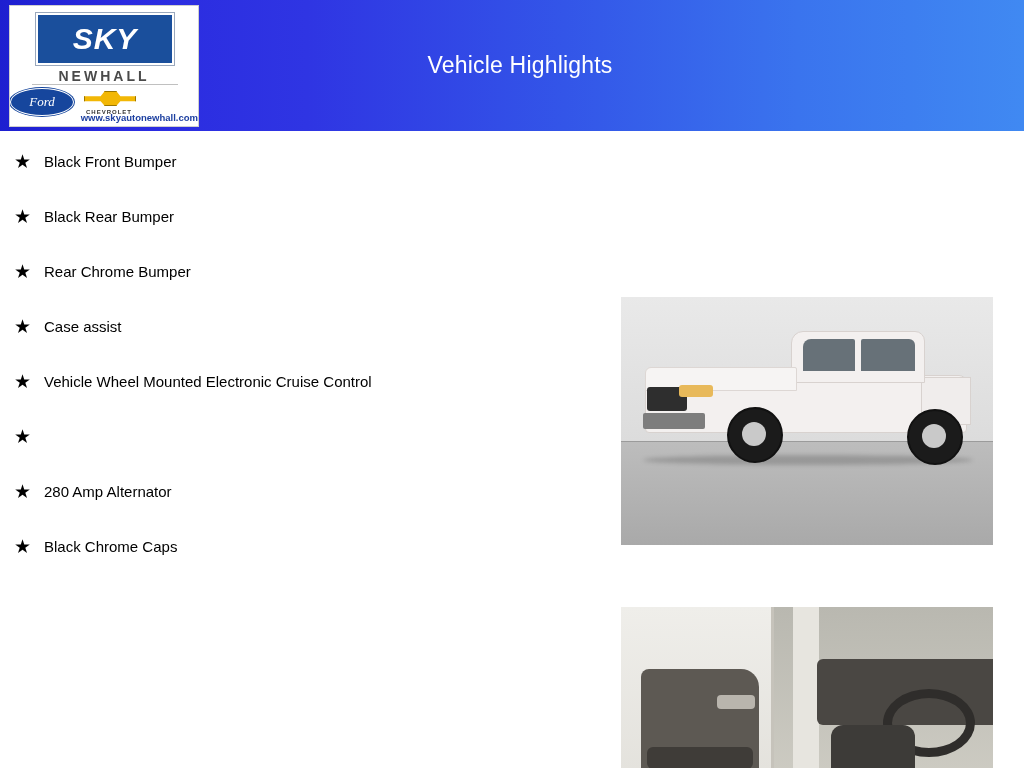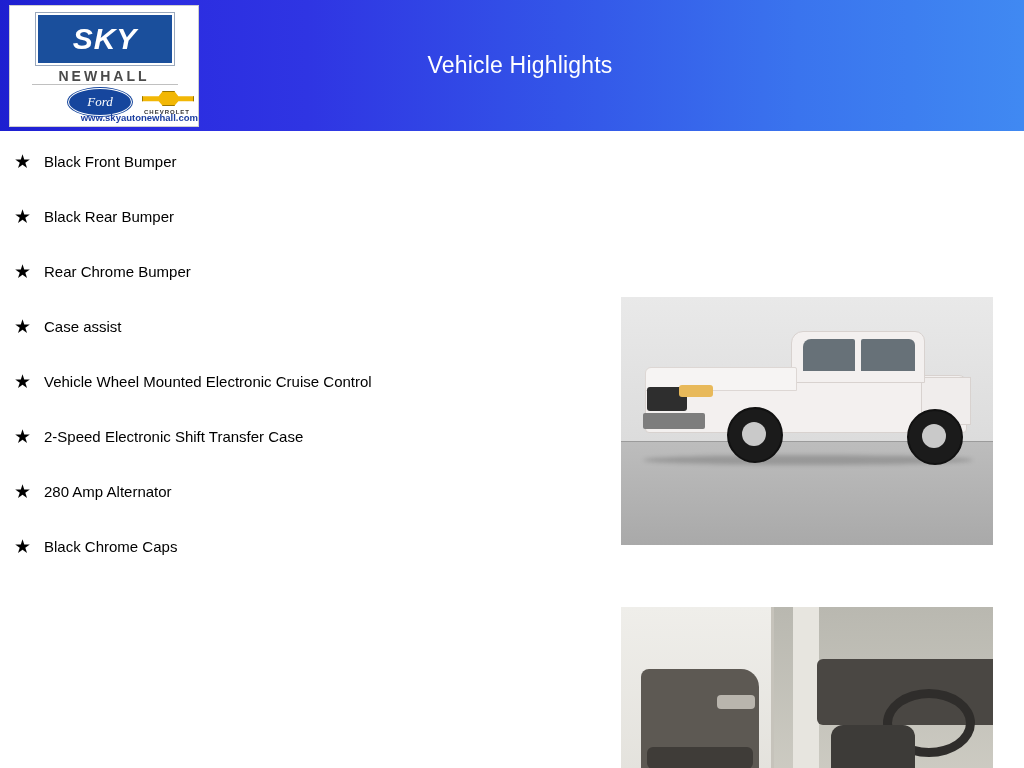--- a/index.html
+++ b/index.html
@@ -90,21 +90,21 @@
     width: 146px;
     height: 1px;
     background: #c0c0c0;
   }
   .logo-brands {
     position: absolute;
     left: 0;
     right: 0;
     top: 82px;
     display: flex;
-    justify-content: flex-end;
+    justify-content: flex-start;
     gap: 4px;
     align-items: center;
   }
   .brand-ford {
     width: 62px;
     height: 26px;
     background: #16469d;
     border: 1px solid #ffffff;
     border-radius: 50% / 50%;
     box-shadow: 0 0 0 1px #16469d;
@@ -405,21 +405,20 @@
         <div class="feature-label">Case assist</div>
       </div>
 
       <div class="feature">
         <div class="feature-bullet">★</div>
         <div class="feature-label">Vehicle Wheel Mounted Electronic Cruise Control</div>
       </div>
 
       <div class="feature">
         <div class="feature-bullet">★</div>
-        <div class="feature-label">2-Speed Electronic Shift Transfer Case</div>
       </div>
 
       <div class="feature">
         <div class="feature-bullet">★</div>
         <div class="feature-label">280 Amp Alternator</div>
       </div>
 
       <div class="feature">
         <div class="feature-bullet">★</div>
         <div class="feature-label">Black Chrome Caps</div>

